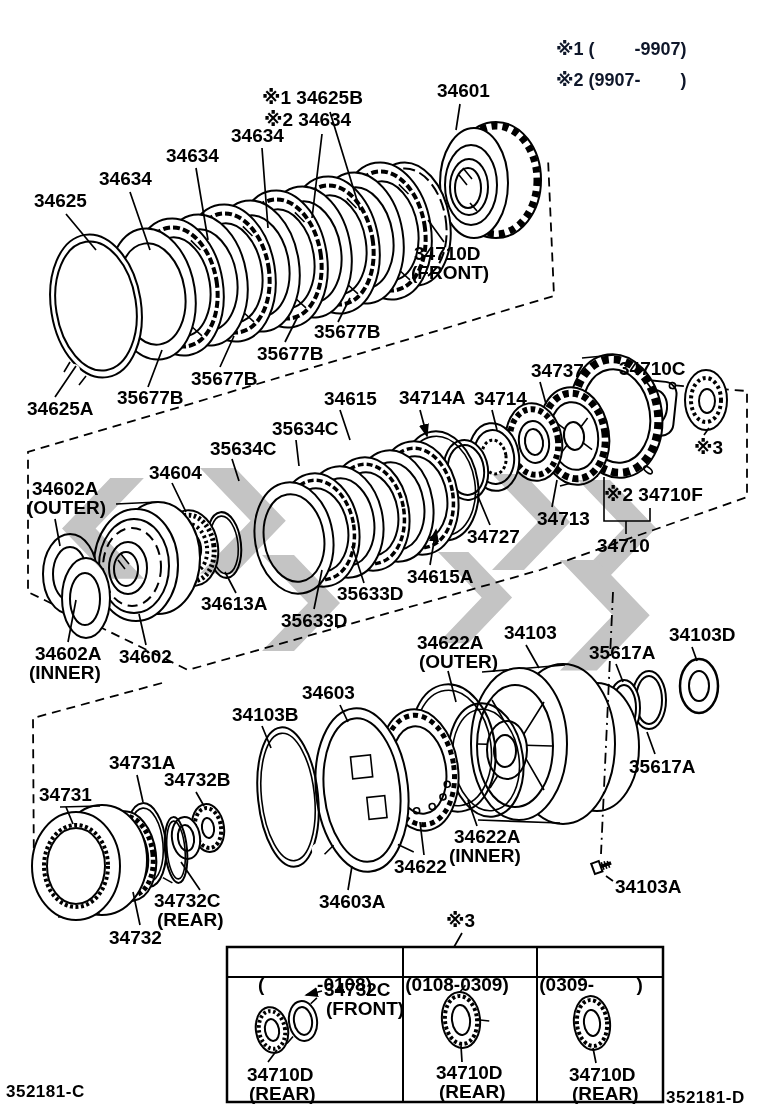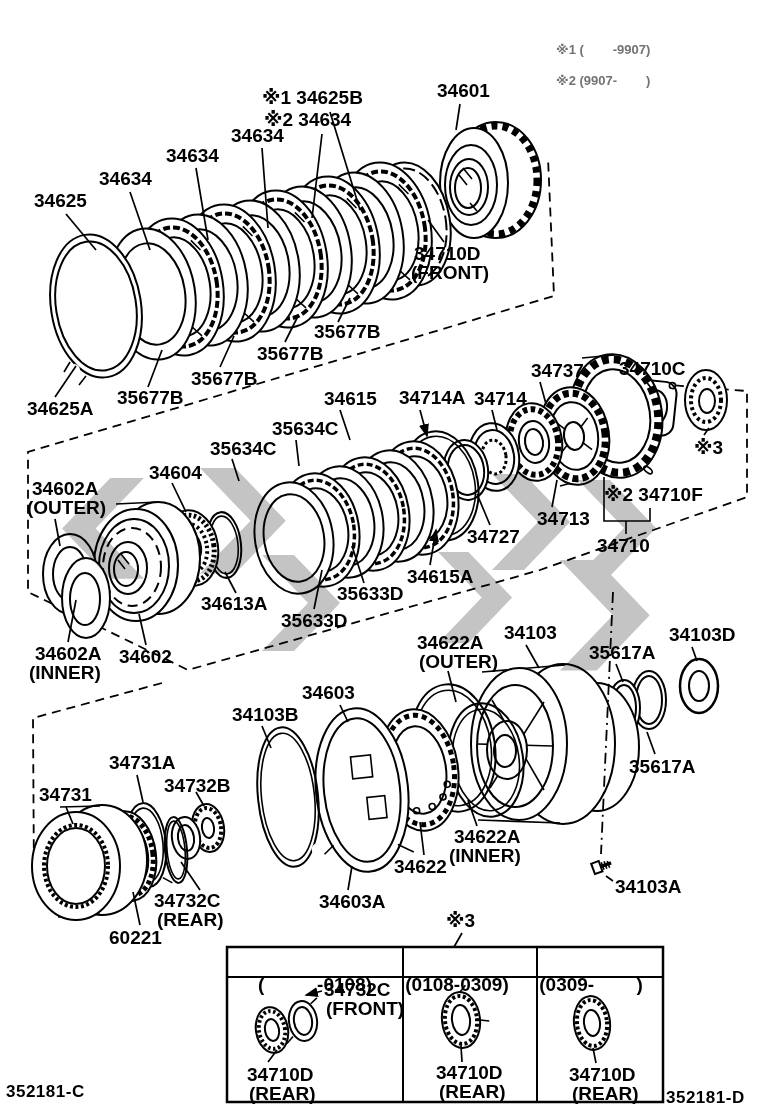--- a/index.html
+++ b/index.html
@@ -2,22 +2,22 @@
 <html><head>
 <meta charset="utf-8">
 <style>
   html,body{margin:0;padding:0;background:#ffffff;}
   body{width:760px;height:1112px;position:relative;overflow:hidden;
        font-family:"Liberation Sans","DejaVu Sans",sans-serif;}
   #stage{position:absolute;left:0;top:0;width:760px;height:1112px;}
   #art{position:absolute;left:0;top:0;}
   .plabel{position:absolute;font-weight:bold;font-size:19px;line-height:19px;
           color:#000;white-space:pre;letter-spacing:0;}
-  .legend-line{position:absolute;font-weight:bold;font-size:13px;line-height:19px;
-          color:#737373;white-space:pre;}
+  .legend-line{position:absolute;font-weight:bold;font-size:18px;line-height:19px;
+          color:#0f172a;white-space:pre;}
   .theader{position:absolute;font-weight:bold;font-size:19px;line-height:19px;
           color:#000;white-space:pre;text-align:center;margin-top:24px;}
   .tmarker{position:absolute;font-weight:bold;font-size:19px;color:#000;}
   .cref{position:absolute;font-weight:bold;font-size:17px;letter-spacing:.5px;color:#000;}
   svg .ln{fill:none;stroke:#000;stroke-width:2;}
   svg .th{stroke-width:1.6;}
   svg .wf{fill:#fff;stroke:#000;stroke-width:2;}
   svg .lead{fill:none;stroke:#000;stroke-width:1.7;}
   svg .dsh{fill:none;stroke:#000;stroke-width:1.8;stroke-dasharray:9 6;}
   svg .dd{fill:none;stroke:#000;stroke-width:1.8;stroke-dasharray:11 5 2 5;}
@@ -387,25 +387,25 @@
       <div class="plabel" style="left: 669px; top: 625px;">34103D</div>
       <div class="plabel" style="left: 629px; top: 757px;">35617A</div>
       <div class="plabel" style="left: 454px; top: 827px;">34622A</div>
       <div class="plabel" style="left: 449px; top: 846px;">(INNER)</div>
       <div class="plabel" style="left: 394px; top: 857px;">34622</div>
       <div class="plabel" style="left: 615px; top: 877px;">34103A</div>
       <div class="plabel" style="left: 232px; top: 705px;">34103B</div>
       <div class="plabel" style="left: 302px; top: 683px;">34603</div>
       <div class="plabel" style="left: 319px; top: 892px;">34603A</div>
       <div class="plabel" style="left: 109px; top: 753px;">34731A</div>
-      <div class="plabel" style="left: 164px; top: 770px; margin-top: 6px;">34732B</div>
+      <div class="plabel" style="left: 164px; top: 770px;">34732B</div>
       <div class="plabel" style="left: 39px; top: 785px;">34731</div>
       <div class="plabel" style="left: 154px; top: 891px;">34732C</div>
       <div class="plabel" style="left: 157px; top: 910px;">(REAR)</div>
-      <div class="plabel" style="left: 109px; top: 928px;">60221</div>
+      <div class="plabel" style="left: 109px; top: 928px;">34732</div>
       <div class="plabel" style="left: 324px; top: 980px;">34732C</div>
       <div class="plabel" style="left: 326px; top: 999px;">(FRONT)</div>
       <div class="plabel" style="left: 247px; top: 1065px;">34710D</div>
       <div class="plabel" style="left: 249px; top: 1084px;">(REAR)</div>
       <div class="plabel" style="left: 436px; top: 1063px;">34710D</div>
       <div class="plabel" style="left: 439px; top: 1082px;">(REAR)</div>
       <div class="plabel" style="left: 569px; top: 1065px;">34710D</div>
       <div class="plabel" style="left: 572px; top: 1084px;">(REAR)</div>
     </div>
 </div>

